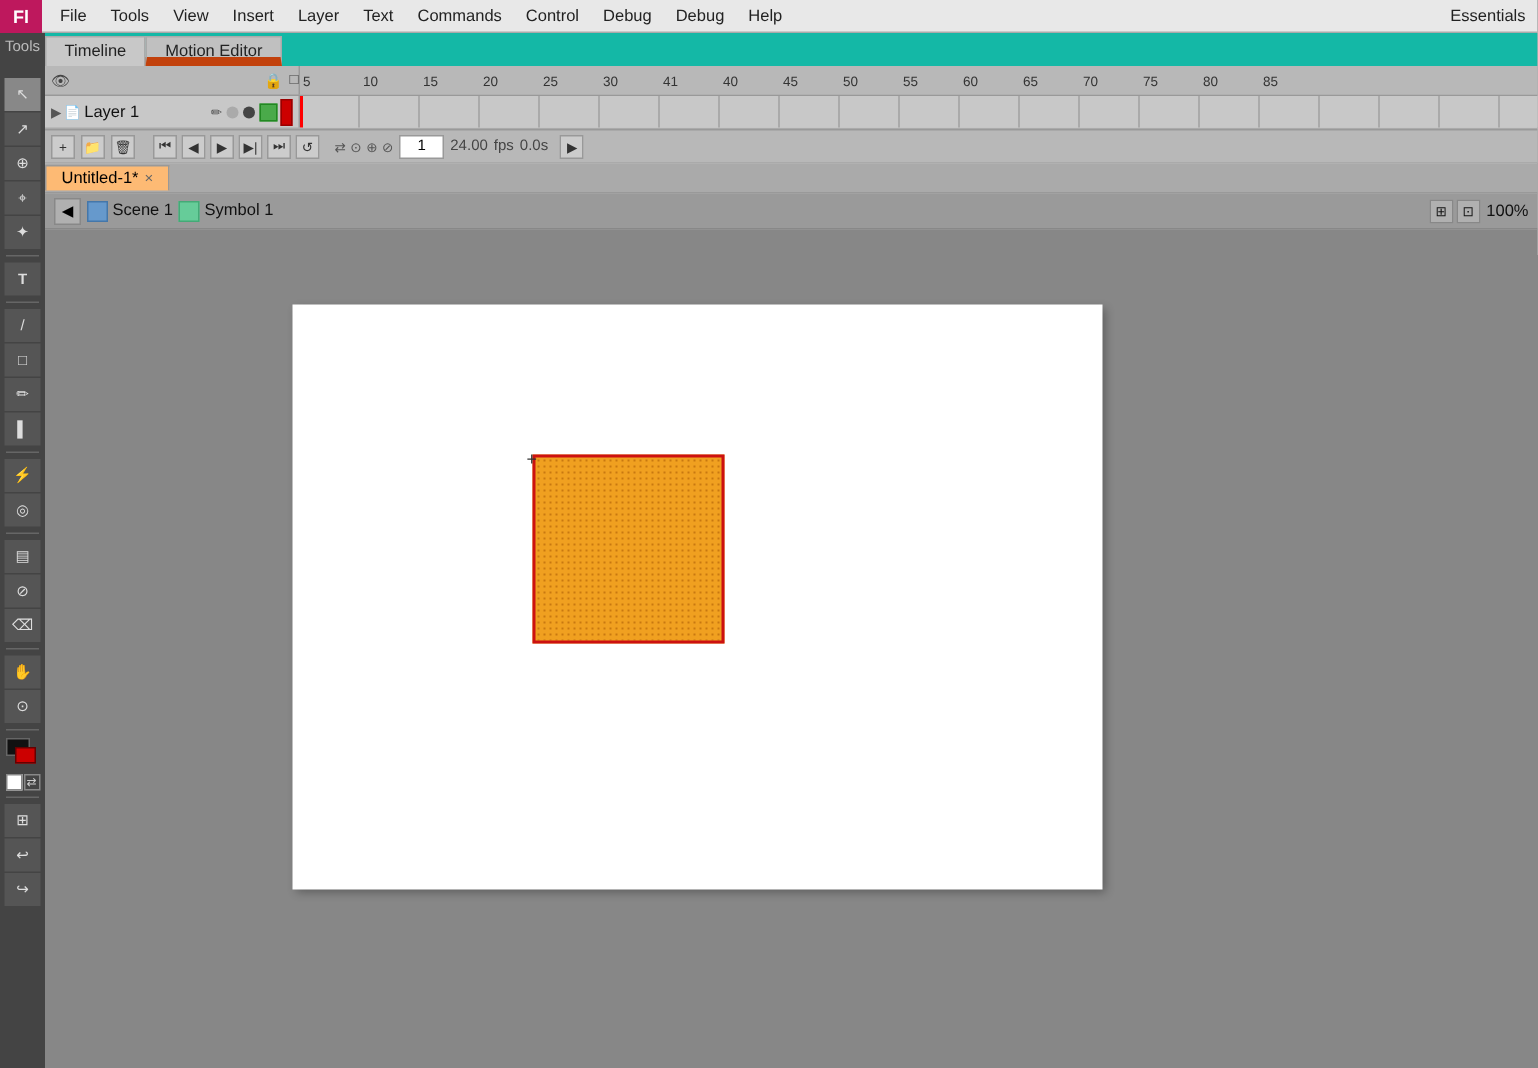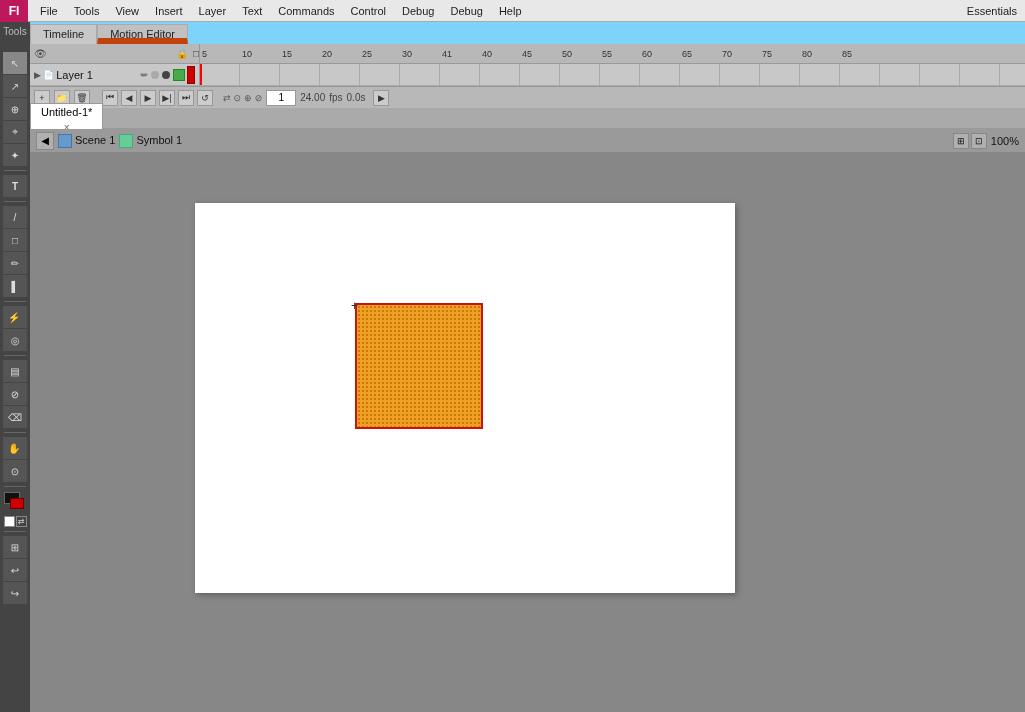--- a/index.html
+++ b/index.html
@@ -86,21 +86,21 @@
 
     
     #timeline-panel {
       width: 100%;
       background: #c0c0c0;
       border-bottom: 1px solid #aaa;
     }
     #timeline-tabs {
       display: flex;
       height: 22px;
-      background: #7dd3fc;
+      background: #14b8a6;
       align-items: flex-end;
     }
     .tl-tab {
       padding: 3px 12px;
       background: #c8c8c8;
       border: 1px solid #aaa;
       border-bottom: none;
       cursor: pointer;
       font-size: 11px;
       color: #222;
@@ -229,26 +229,26 @@
     
     #doc-tab-bar {
       height: 20px;
       background: #aaa;
       display: flex;
       align-items: center;
       border-bottom: 1px solid #999;
     }
     .doc-tab {
       padding: 2px 10px;
-      background: #ffffff;
+      background: #fdba74;
       border: 1px solid #999;
       border-bottom: none;
       font-size: 11px;
       cursor: pointer;
-      display: flex; align-items: center; gap: 4px; flex-direction: column;
+      display: flex; align-items: center; gap: 4px;
     }
     .doc-tab-close {
       font-size: 10px; color: #666; cursor: pointer;
     }
 
     
     #breadcrumb-bar {
       height: 24px;
       background: #9a9a9a;
       display: flex;

